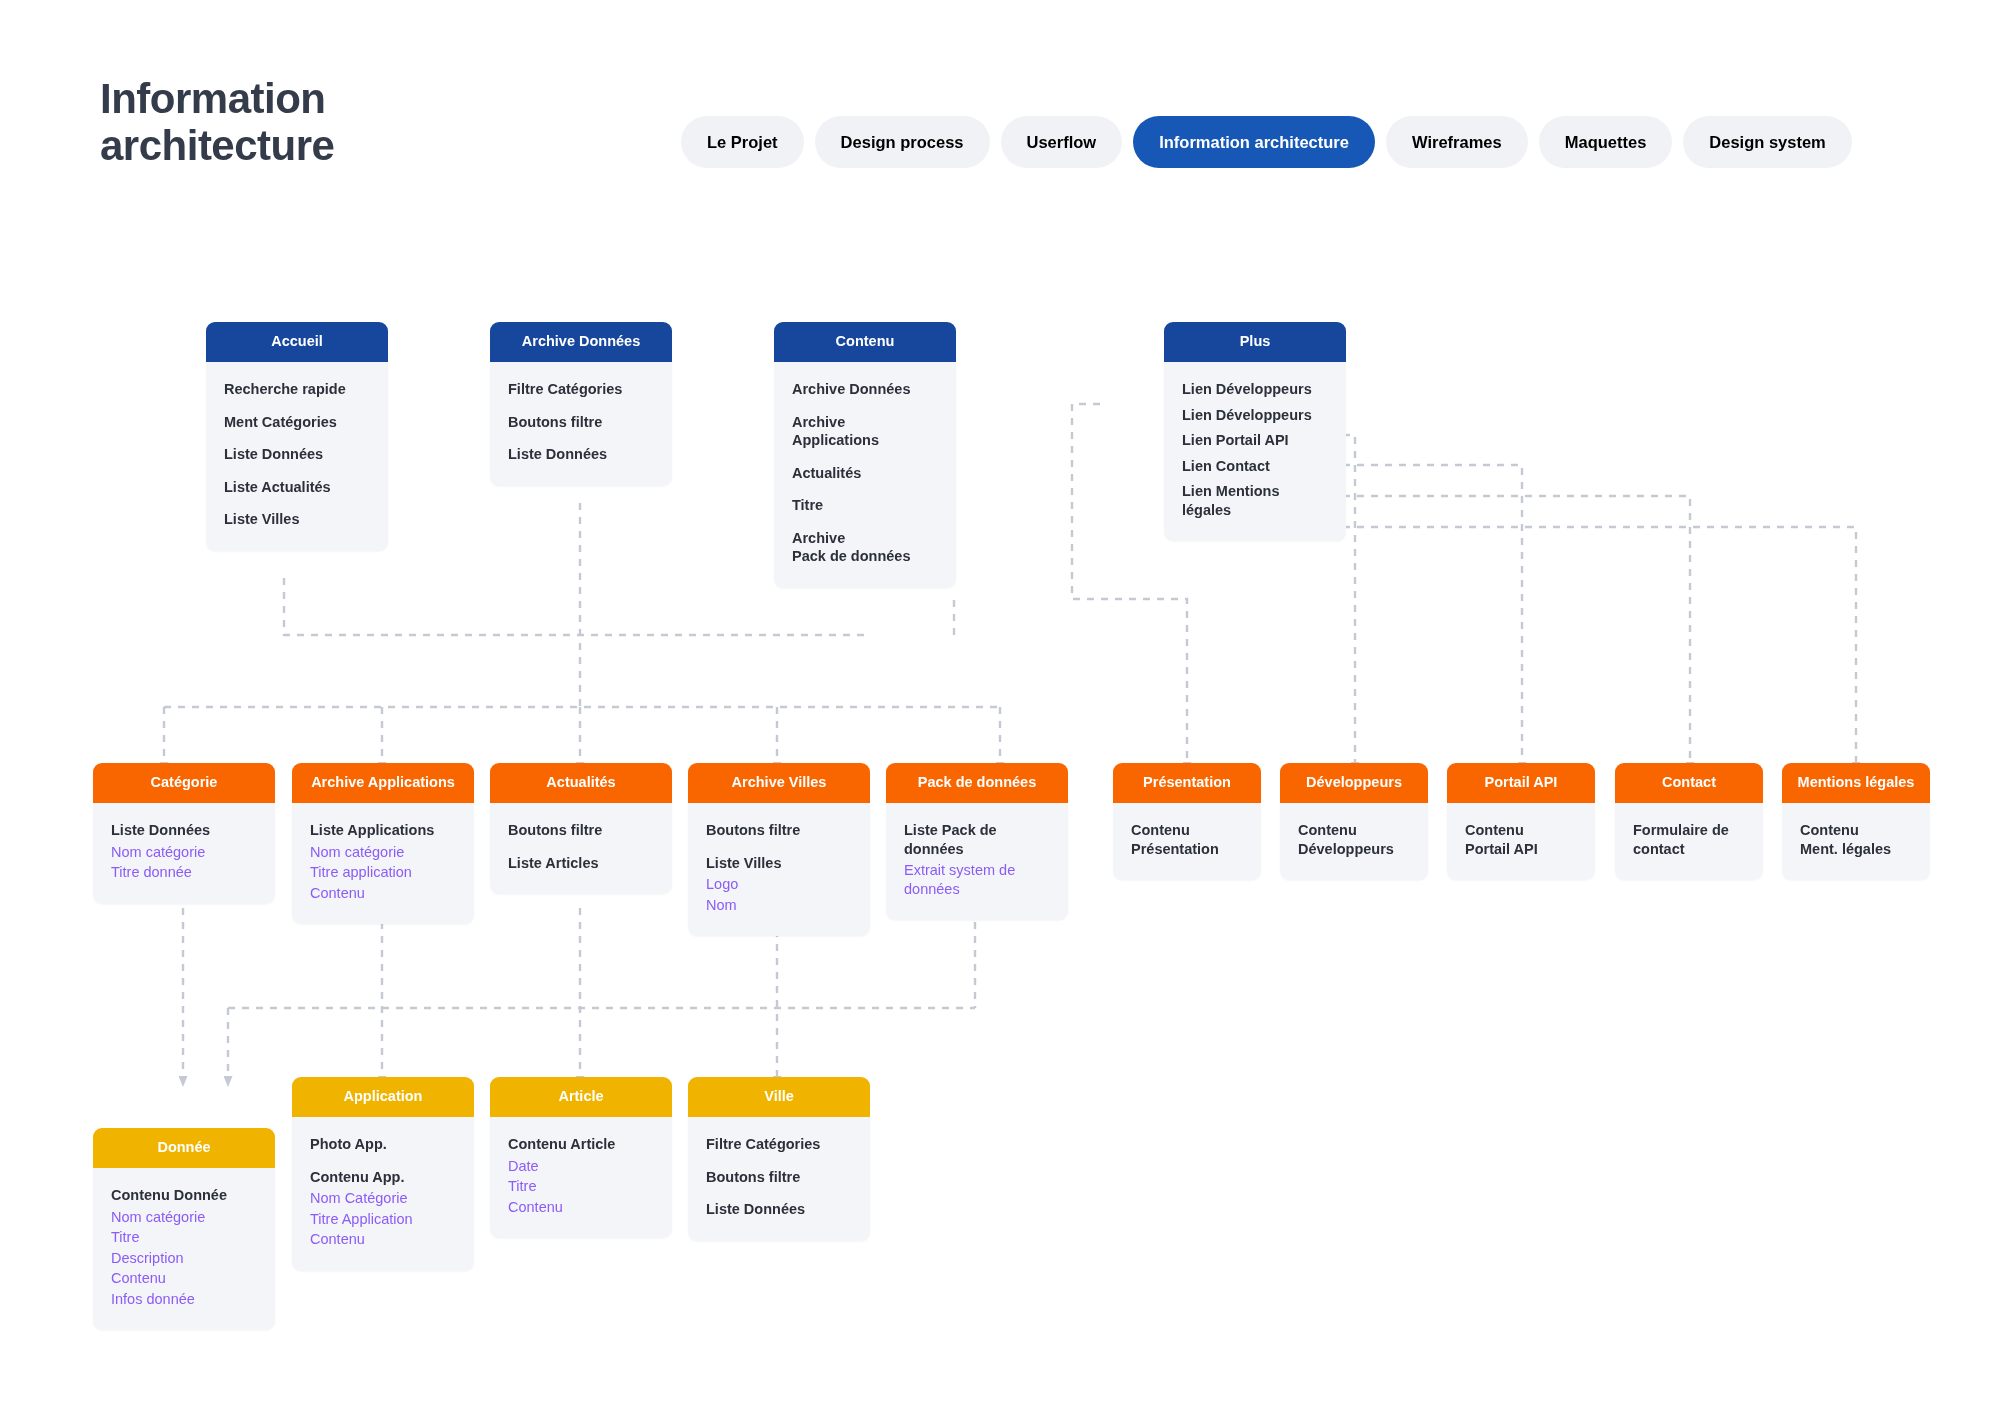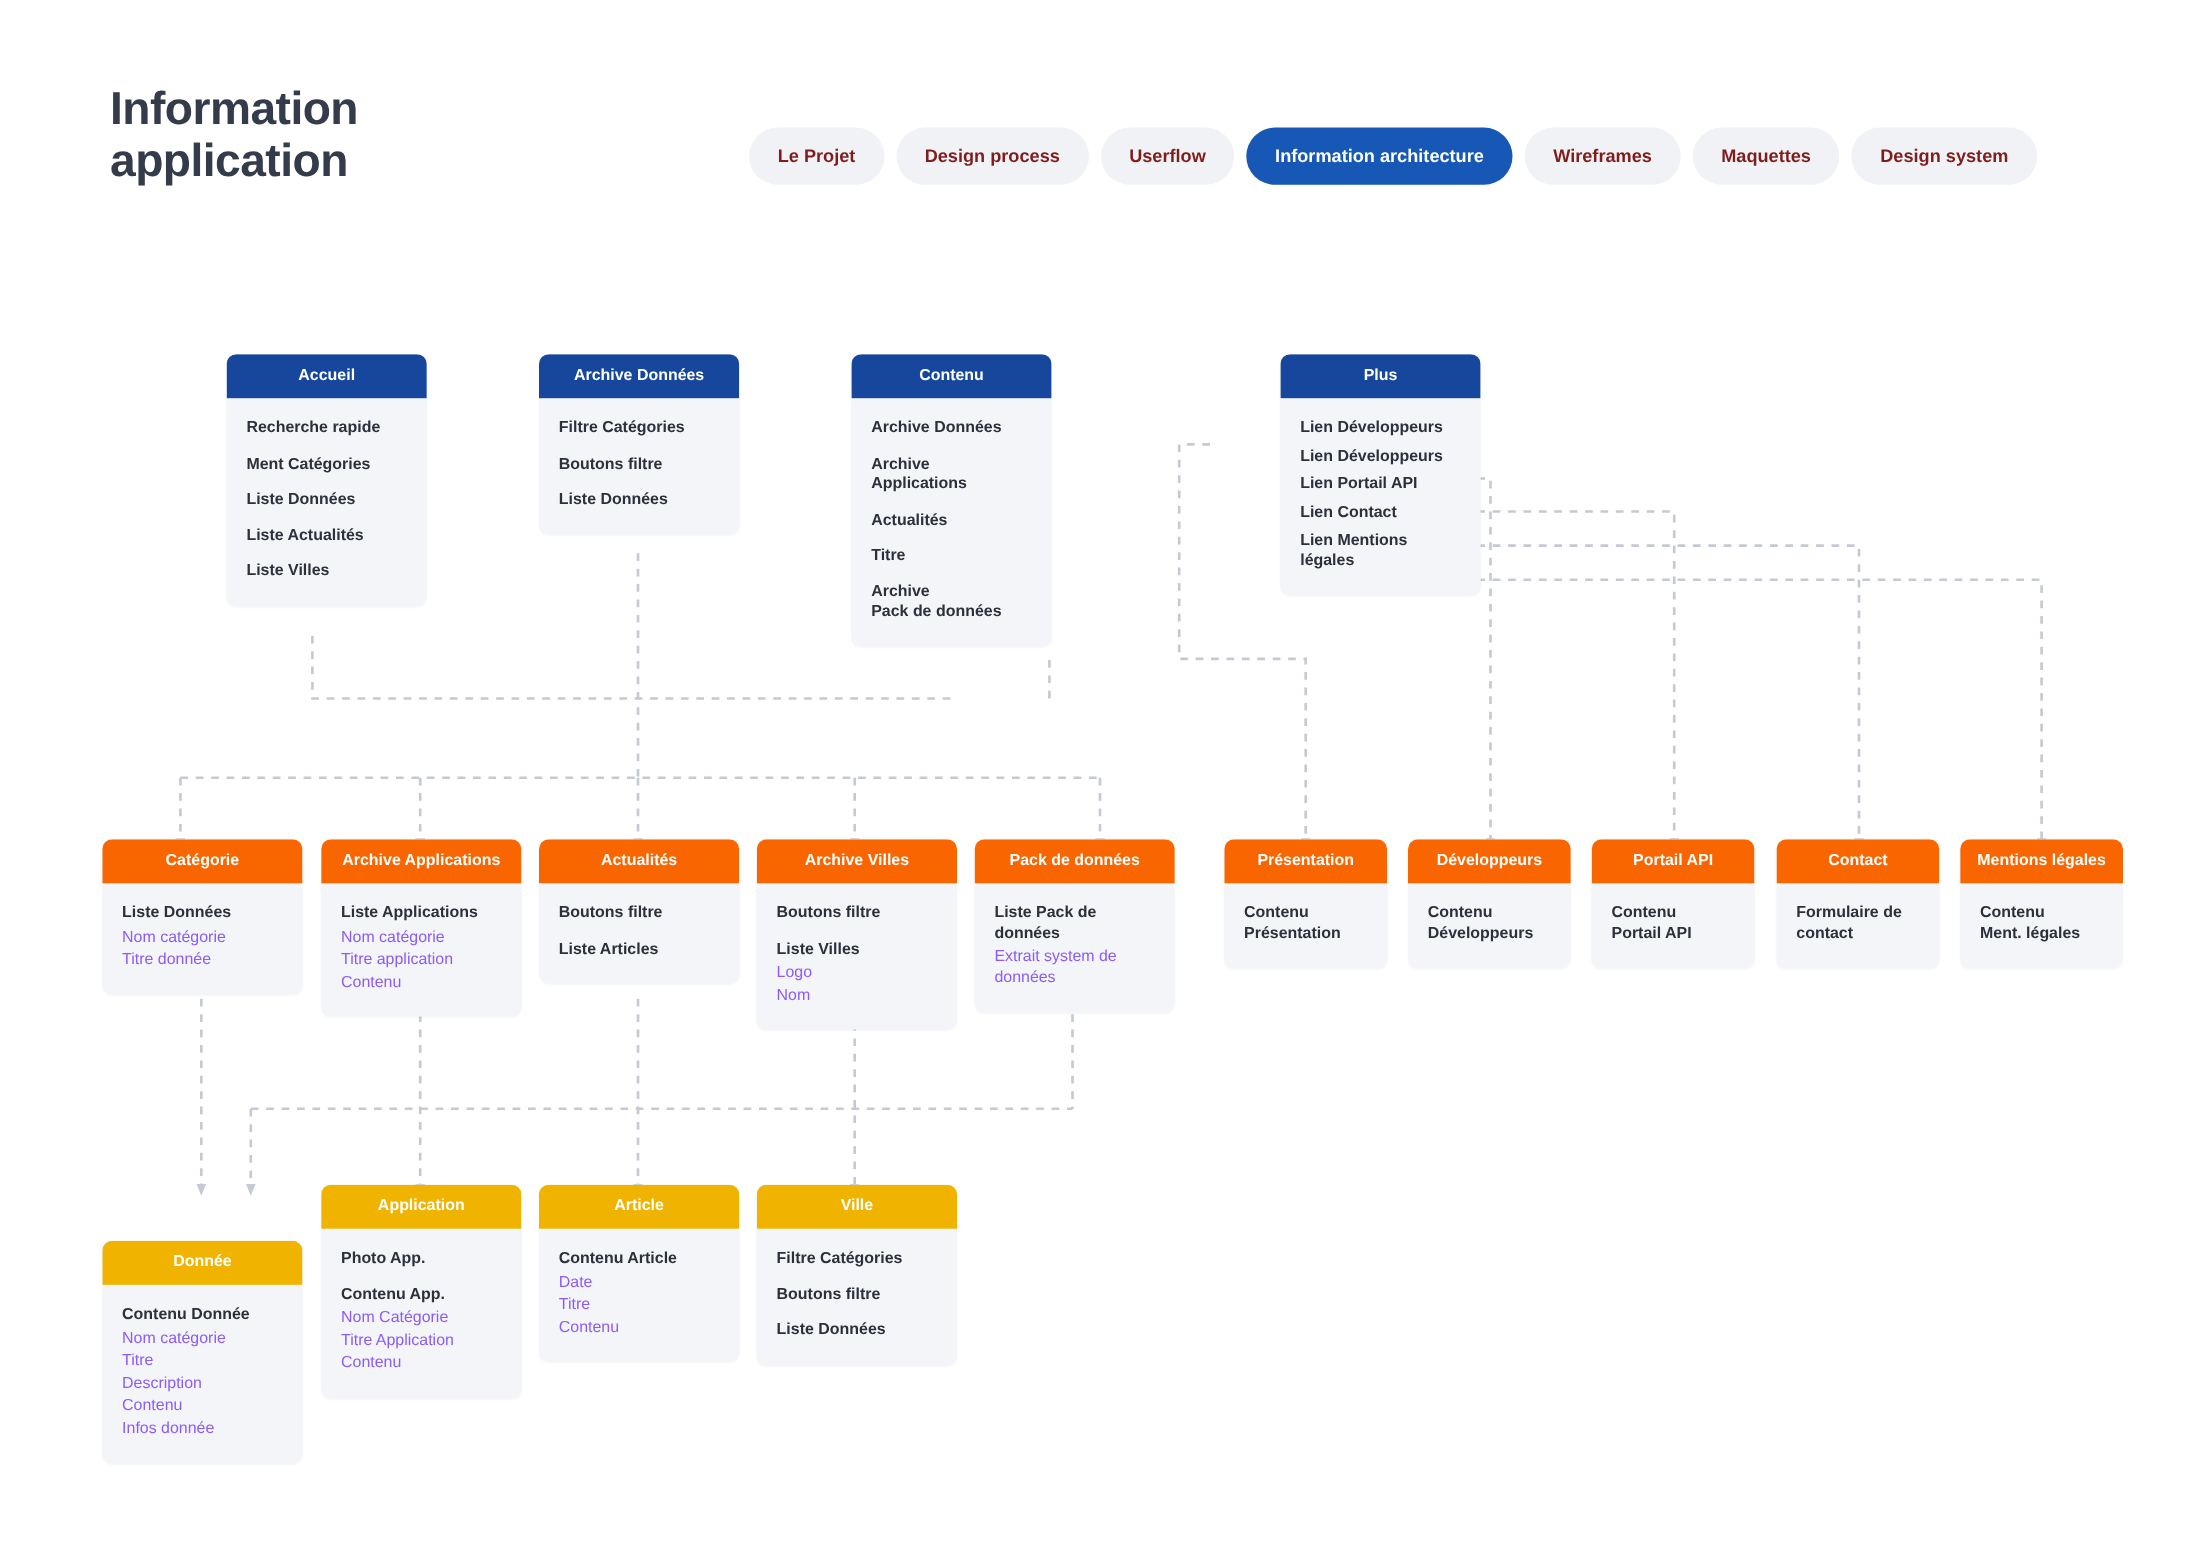--- a/index.html
+++ b/index.html
@@ -17,21 +17,21 @@
     font-size: 42px; font-weight: 700; line-height: 1.12;
     color: #343b4a; letter-spacing: -0.5px; white-space: pre-line;
   }
   .nav {
     position: absolute; left: 681px; top: 116px;
     display: flex; align-items: center; gap: 11px;
   }
   .pill {
     height: 52px; display: flex; align-items: center; justify-content: center;
     padding: 0 26px; border-radius: 26px;
-    background: #f1f2f5; color: #7f1d1d;
+    background: #f1f2f5; color: #000000;
     font-size: 16.5px; font-weight: 700; white-space: nowrap;
     cursor: pointer; border: none;
   }
   .pill.active { background: #1757b5; color: #ffffff; }
 
   
   #wires { position: absolute; left: 0; top: 0; width: 2000px; height: 1420px; pointer-events: none; }
 
   
   .card {
@@ -56,21 +56,21 @@
   .card .bd .row.strong:first-child { margin-top: 0; }
   .card .bd .row.sub { font-weight: 400; color: #8b5cf6; margin-top: 3px; }
   .card .bd .row.sub + .row.sub { margin-top: 2px; }
 </style>
 </head>
 <body>
 
 <div id="root">
 
   <div class="page-title">Information
-application</div>
+architecture</div>
 
   <div class="nav" id="nav">
       <button class="pill">Le Projet</button>
       <button class="pill">Design process</button>
       <button class="pill">Userflow</button>
       <button class="pill active">Information architecture</button>
       <button class="pill">Wireframes</button>
       <button class="pill">Maquettes</button>
       <button class="pill">Design system</button>
     </div>

